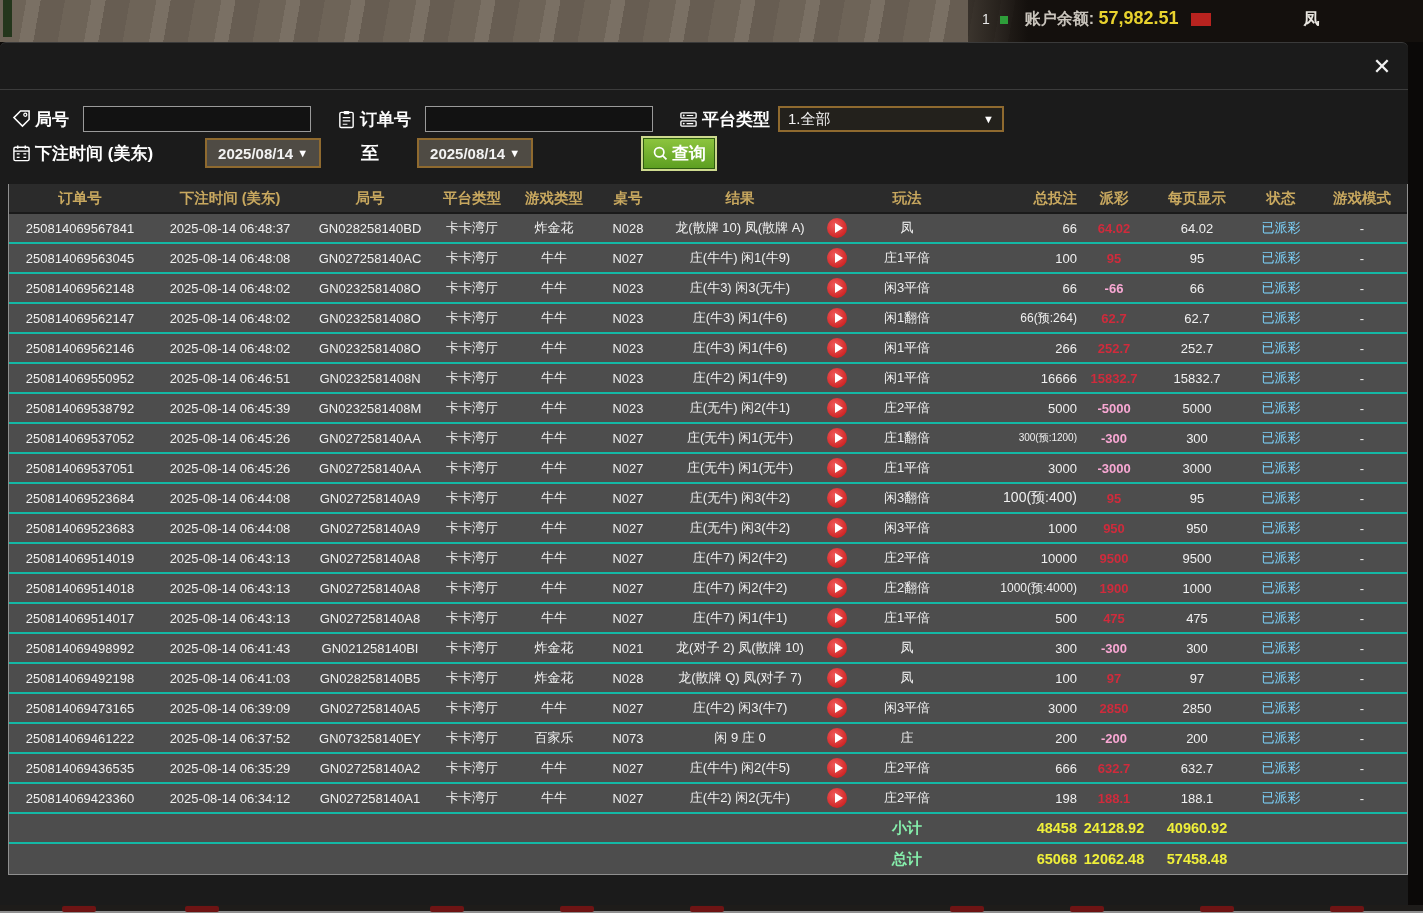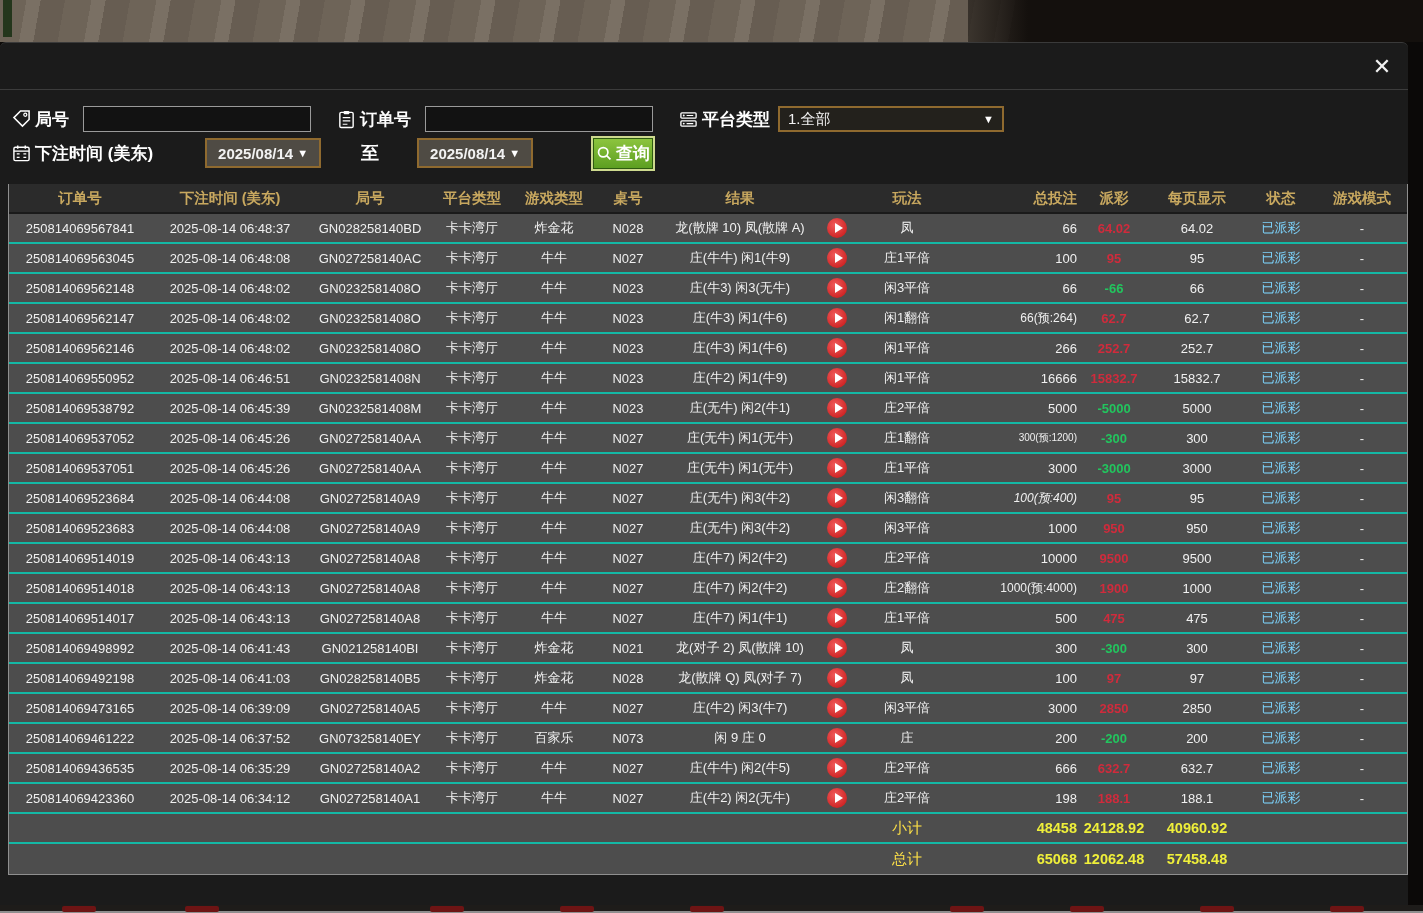--- a/index.html
+++ b/index.html
@@ -40,41 +40,41 @@
   .f-icon { width:19px; height:19px; display:inline-block; }
   .txt-input { width:228px; height:26px; background:#121212; border:1px solid #9a9a9a;
                color:#eee; font-size:14px; padding:0 6px; margin-left:14px; }
   .gap1 { width:26px; } .gap2 { width:26px; }
   .sel { height:26px; background:#23211c; border:2px solid #8f6a2f; color:#f2f2f2; font-size:15px;
          display:flex; align-items:center; justify-content:space-between; padding:0 8px; cursor:pointer; }
   .platform-sel { width:226px; margin-left:8px; }
   .date-sel { width:116px; height:30px; background:#4f4b44; font-weight:bold; justify-content:center; gap:4px; }
   .caret { font-size:11px; color:#fff; }
   .to-label { font-weight:bold; font-size:18px; margin:0 38px 0 40px; }
-  .search-btn { margin-left:60px; width:60px; height:31px; background:linear-gradient(#8cc43e,#5d9f21);
+  .search-btn { margin-left:110px; width:72px; height:31px; background:linear-gradient(#8cc43e,#5d9f21);
                 border:1px solid #2e5b10; outline:2px solid #cdd98e; color:#fff; font-weight:bold;
                 font-size:17px; display:flex; align-items:center; justify-content:center; gap:3px; cursor:pointer; }
 
   
   .grid { margin:8px 8px 0 8px; width:1400px; border:1px solid #8f8f8f; border-top:none; }
   .g-row { display:flex; height:30px; align-items:center; background:#4d4d4d; border-bottom:2px solid #14b8a6; }
   .g-head { background:#2b2b2b; border-bottom:2px solid #1a1a1a; }
   .g-head .cell { color:#c8a85f; font-weight:bold; font-size:14.5px; }
   .cell { text-align:center; font-size:13px; color:#f0f0f0; overflow:hidden; white-space:nowrap; }
   .c-order{width:142px;} .c-time{width:158px;} .c-round{width:122px;} .c-platform{width:82px;}
   .c-game{width:82px;} .c-tableno{width:66px;} .c-result{width:158px;} .c-replay{width:36px;}
   .c-play{width:104px;} .c-bet{width:118px;text-align:right;} .c-payout{width:74px; font-weight:bold;}
   .c-valid{width:92px;} .c-status{width:76px;} .c-mode{width:86px;}
-  .payout-pos { color:#cf2b3c; } .payout-neg { color:#22c55e; }
+  .payout-pos { color:#cf2b3c; } .payout-neg { color:#f9a8d4; }
   .status-ok { color:#7dd3fc; }
   .replay-btn { width:20px; height:20px; border-radius:50%; background:radial-gradient(circle at 40% 35%,#f05a5a,#c41212);
                 margin:0 auto; position:relative; cursor:pointer; }
   .replay-btn::after { content:""; position:absolute; left:8px; top:5px; border-left:8px solid #fff;
                        border-top:5px solid transparent; border-bottom:5px solid transparent; }
-  .sum-label { color:#fde047; font-weight:normal; font-size:15px; }
+  .sum-label { color:#86efac; font-weight:bold; font-size:15px; }
   .sum-val { color:#efef3a; font-weight:bold; font-size:14.5px; }
 
   
   .pager { height:38px; display:flex; align-items:center; color:#e2e2e2; font-size:15px; padding-left:878px; }
   .pager .lbl { margin-right:6px; }
   .pager .count-group { margin-left:120px; }
   .pg-arrows { margin-left:80px; display:flex; align-items:center; gap:10px; }
   .pg-btn { font-size:14px; cursor:pointer; letter-spacing:-3px; }
   .pg-dim { color:#5a5a5a; } .pg-lit { color:#f2f2f2; }
   .pg-box { width:46px; height:23px; border:1px solid #d8d8d8; background:#1b1b1b; color:#fff;
@@ -83,20 +83,28 @@
   svg { display:block; }
 </style>
 </head>
 <body>
 
 <div class="stage">
 
   <div class="bg-top">
     <div class="bg-green-bar"></div>
     <div class="bg-top-right"></div>
+    <div class="lobby-line" style="left:982px; top:8px;">
+      <span class="seat-num">1</span>
+      <span class="seat-dot"></span>
+      <span class="bal-label" style="margin-left:12px;">账户余额:</span>
+      <span class="bal-value">57,982.51</span>
+      <span class="flag"></span>
+      <span class="lobby-white" style="margin-left:88px;">凤</span>
+    </div>
   </div>
 
   <div class="modal">
     <div class="modal-titlebar">
       <div class="close-btn">✕</div>
     </div>
     <div class="modal-divider"></div>
 
     <div class="filters">
       <div class="filter-row">
@@ -360,21 +368,21 @@
             <div class="cell c-time">2025-08-14 06:44:08</div>
             <div class="cell c-round">GN027258140A9</div>
             <div class="cell c-platform">卡卡湾厅</div>
             <div class="cell c-game">牛牛</div>
             <div class="cell c-tableno">N027</div>
             <div class="cell c-result">庄(无牛) 闲3(牛2)</div>
             <div class="cell c-replay">
               <div class="replay-btn"></div>
             </div>
             <div class="cell c-play">闲3翻倍</div>
-            <div class="cell c-bet" style="font-size: 12px; font-style: italic;">100(预:400)</div>
+            <div class="cell c-bet" style="font-size: 14px;">100(预:400)</div>
             <div class="cell c-payout payout-pos">95</div>
             <div class="cell c-valid">95</div>
             <div class="cell c-status status-ok">已派彩</div>
             <div class="cell c-mode">-</div>
           </div>
           <div class="g-row">
             <div class="cell c-order">250814069523683</div>
             <div class="cell c-time">2025-08-14 06:44:08</div>
             <div class="cell c-round">GN027258140A9</div>
             <div class="cell c-platform">卡卡湾厅</div>

